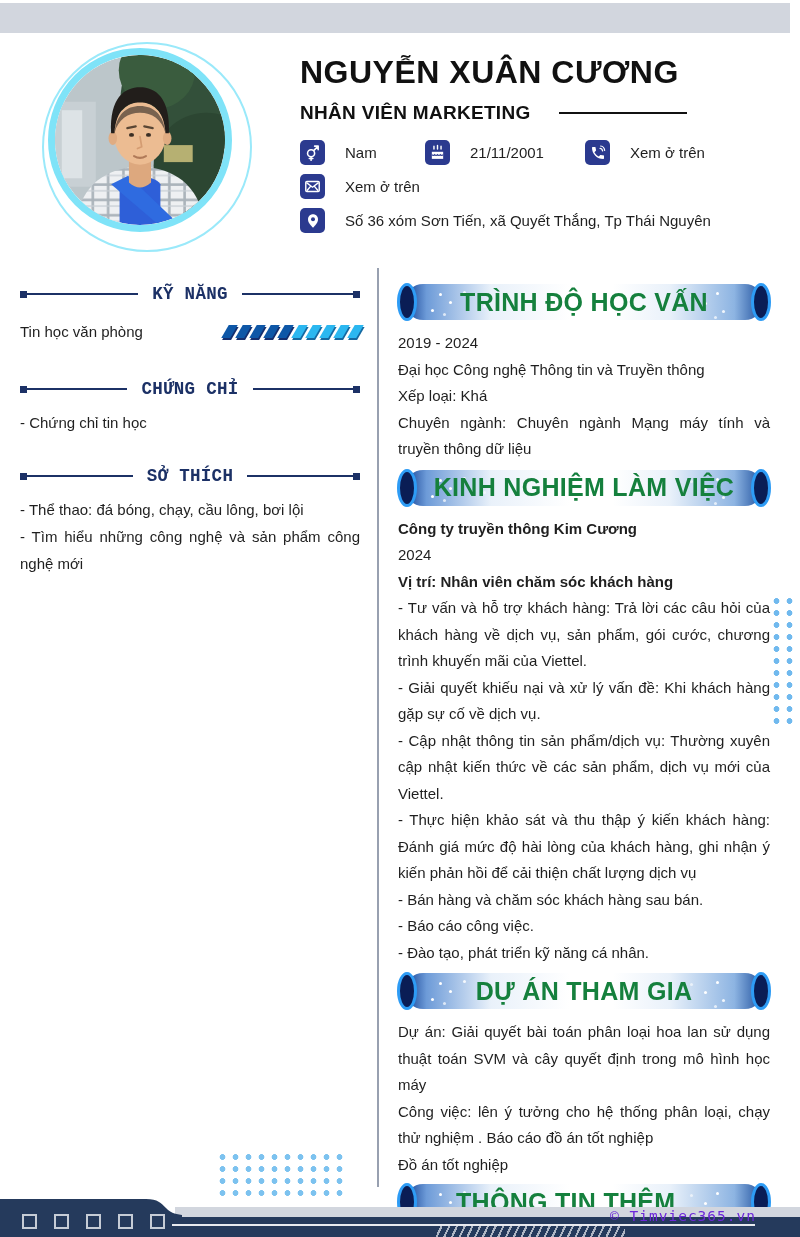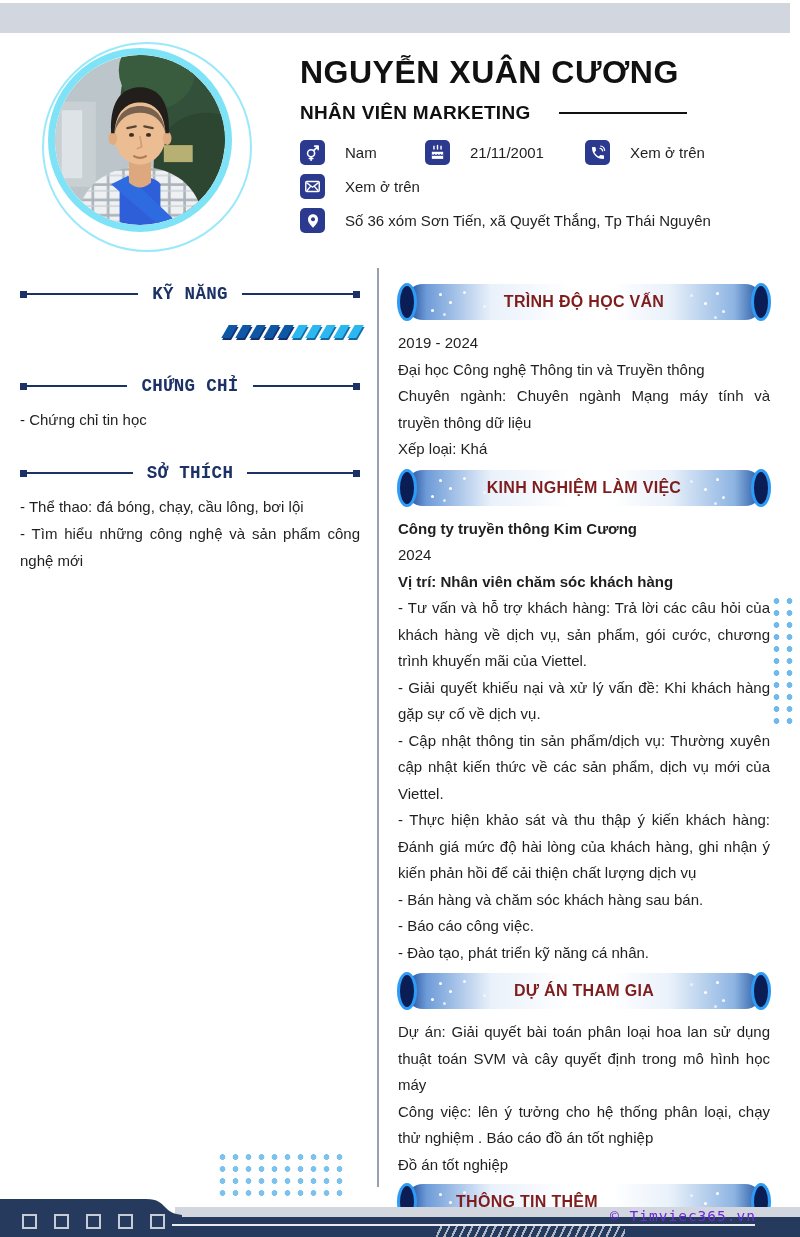--- a/index.html
+++ b/index.html
@@ -48,21 +48,21 @@
   .banner{position:relative;height:38px;margin-top:3px;}
   .banner-body{position:absolute;left:7px;right:7px;top:1px;bottom:1px;border-radius:18px;
     background:linear-gradient(90deg,#123f92 0%,#6d9bd8 6%,#e9f1fa 24%,#ffffff 46%,#ffffff 58%,#e9f1fa 74%,#8db4e2 92%,#1c4e9c 100%);}
   .banner-body::before{content:"";position:absolute;left:34px;top:9px;width:3px;height:3px;border-radius:50%;background:#fff;
     box-shadow:10px 8px 0 #fff,-8px 16px 0 #fff,24px -2px 0 rgba(255,255,255,.85),44px 12px 0 rgba(255,255,255,.6),4px 20px 0 rgba(255,255,255,.7);}
   .banner-body::after{content:"";position:absolute;right:44px;top:8px;width:3px;height:3px;border-radius:50%;background:#fff;
     box-shadow:-12px 10px 0 #fff,6px 18px 0 rgba(255,255,255,.85),-26px 2px 0 rgba(255,255,255,.6),-2px 24px 0 rgba(255,255,255,.7);}
   .cap{position:absolute;width:14px;height:32px;border-radius:50%;background:#0a1d55;border:3px solid #2e9cf5;top:0;}
   .capL{left:-1px;}.capR{right:-1px;}
   .banner-title{position:absolute;left:0;right:0;top:0;bottom:0;display:flex;align-items:center;justify-content:center;
-    color:#7f1d1d;font-weight:800;font-size:16px;letter-spacing:.3px;}
+    color:#15803d;font-weight:800;font-size:25px;letter-spacing:.3px;}
   .banner.shift-left .banner-title{justify-content:flex-start;padding-left:58px;}
   .tblock{margin-top:9px;}
   .tblock .tline{margin:0;font-size:15px;line-height:26.5px;text-align:justify;}
   .tline.bold{font-weight:700;}
   
   .dots-right{position:absolute;left:768px;top:593px;width:26px;height:132px;
     background-image:radial-gradient(circle,#70b9ee 2.6px,transparent 3.2px);background-size:13px 12px;background-position:2px 2px;}
   .dots-bottom{position:absolute;left:214px;top:1149px;width:132px;height:48px;
     background-image:radial-gradient(circle,#7cc2ef 2.6px,transparent 3.2px);background-size:13px 12px;background-position:2px 2px;}
   
@@ -199,20 +199,21 @@
   <div class="sidebar">
     <div class="lheading">
       <span class="sq"></span>
         <span class="ln"></span>
       <span class="ltxt">KỸ NĂNG</span>
       <span class="ln"></span>
         <span class="sq"></span>
     </div>
     <div>
         <div class="skill-row">
+          <span class="skill-label">Tin học văn phòng</span>
           <span class="slashes"><span class="slash dark"></span><span class="slash dark"></span><span class="slash dark"></span><span class="slash dark"></span><span class="slash dark"></span><span class="slash light"></span><span class="slash light"></span><span class="slash light"></span><span class="slash light"></span><span class="slash light"></span></span>
         </div>
       </div>
 
     <div class="lheading gap-cert">
       <span class="sq"></span>
         <span class="ln"></span>
       <span class="ltxt">CHỨNG CHỈ</span>
       <span class="ln"></span>
         <span class="sq"></span>
@@ -240,22 +241,22 @@
 
     <div class="banner">
       <div class="banner-body"></div>
       <div class="cap capL"></div>
       <div class="cap capR"></div>
       <div class="banner-title">TRÌNH ĐỘ HỌC VẤN</div>
     </div>
     <div class="tblock">
         <p class="tline">2019 - 2024</p>
         <p class="tline">Đại học Công nghệ Thông tin và Truyền thông</p>
+        <p class="tline">Xếp loại: Khá</p>
         <p class="tline">Chuyên ngành: Chuyên ngành Mạng máy tính và truyền thông dữ liệu</p>
-        <p class="tline">Xếp loại: Khá</p>
       </div>
 
     <div class="banner" style="margin-top:6px;">
       <div class="banner-body"></div>
       <div class="cap capL"></div>
       <div class="cap capR"></div>
       <div class="banner-title">KINH NGHIỆM LÀM VIỆC</div>
     </div>
     <div class="tblock">
       <p class="tline bold">Công ty truyền thông Kim Cương</p>

